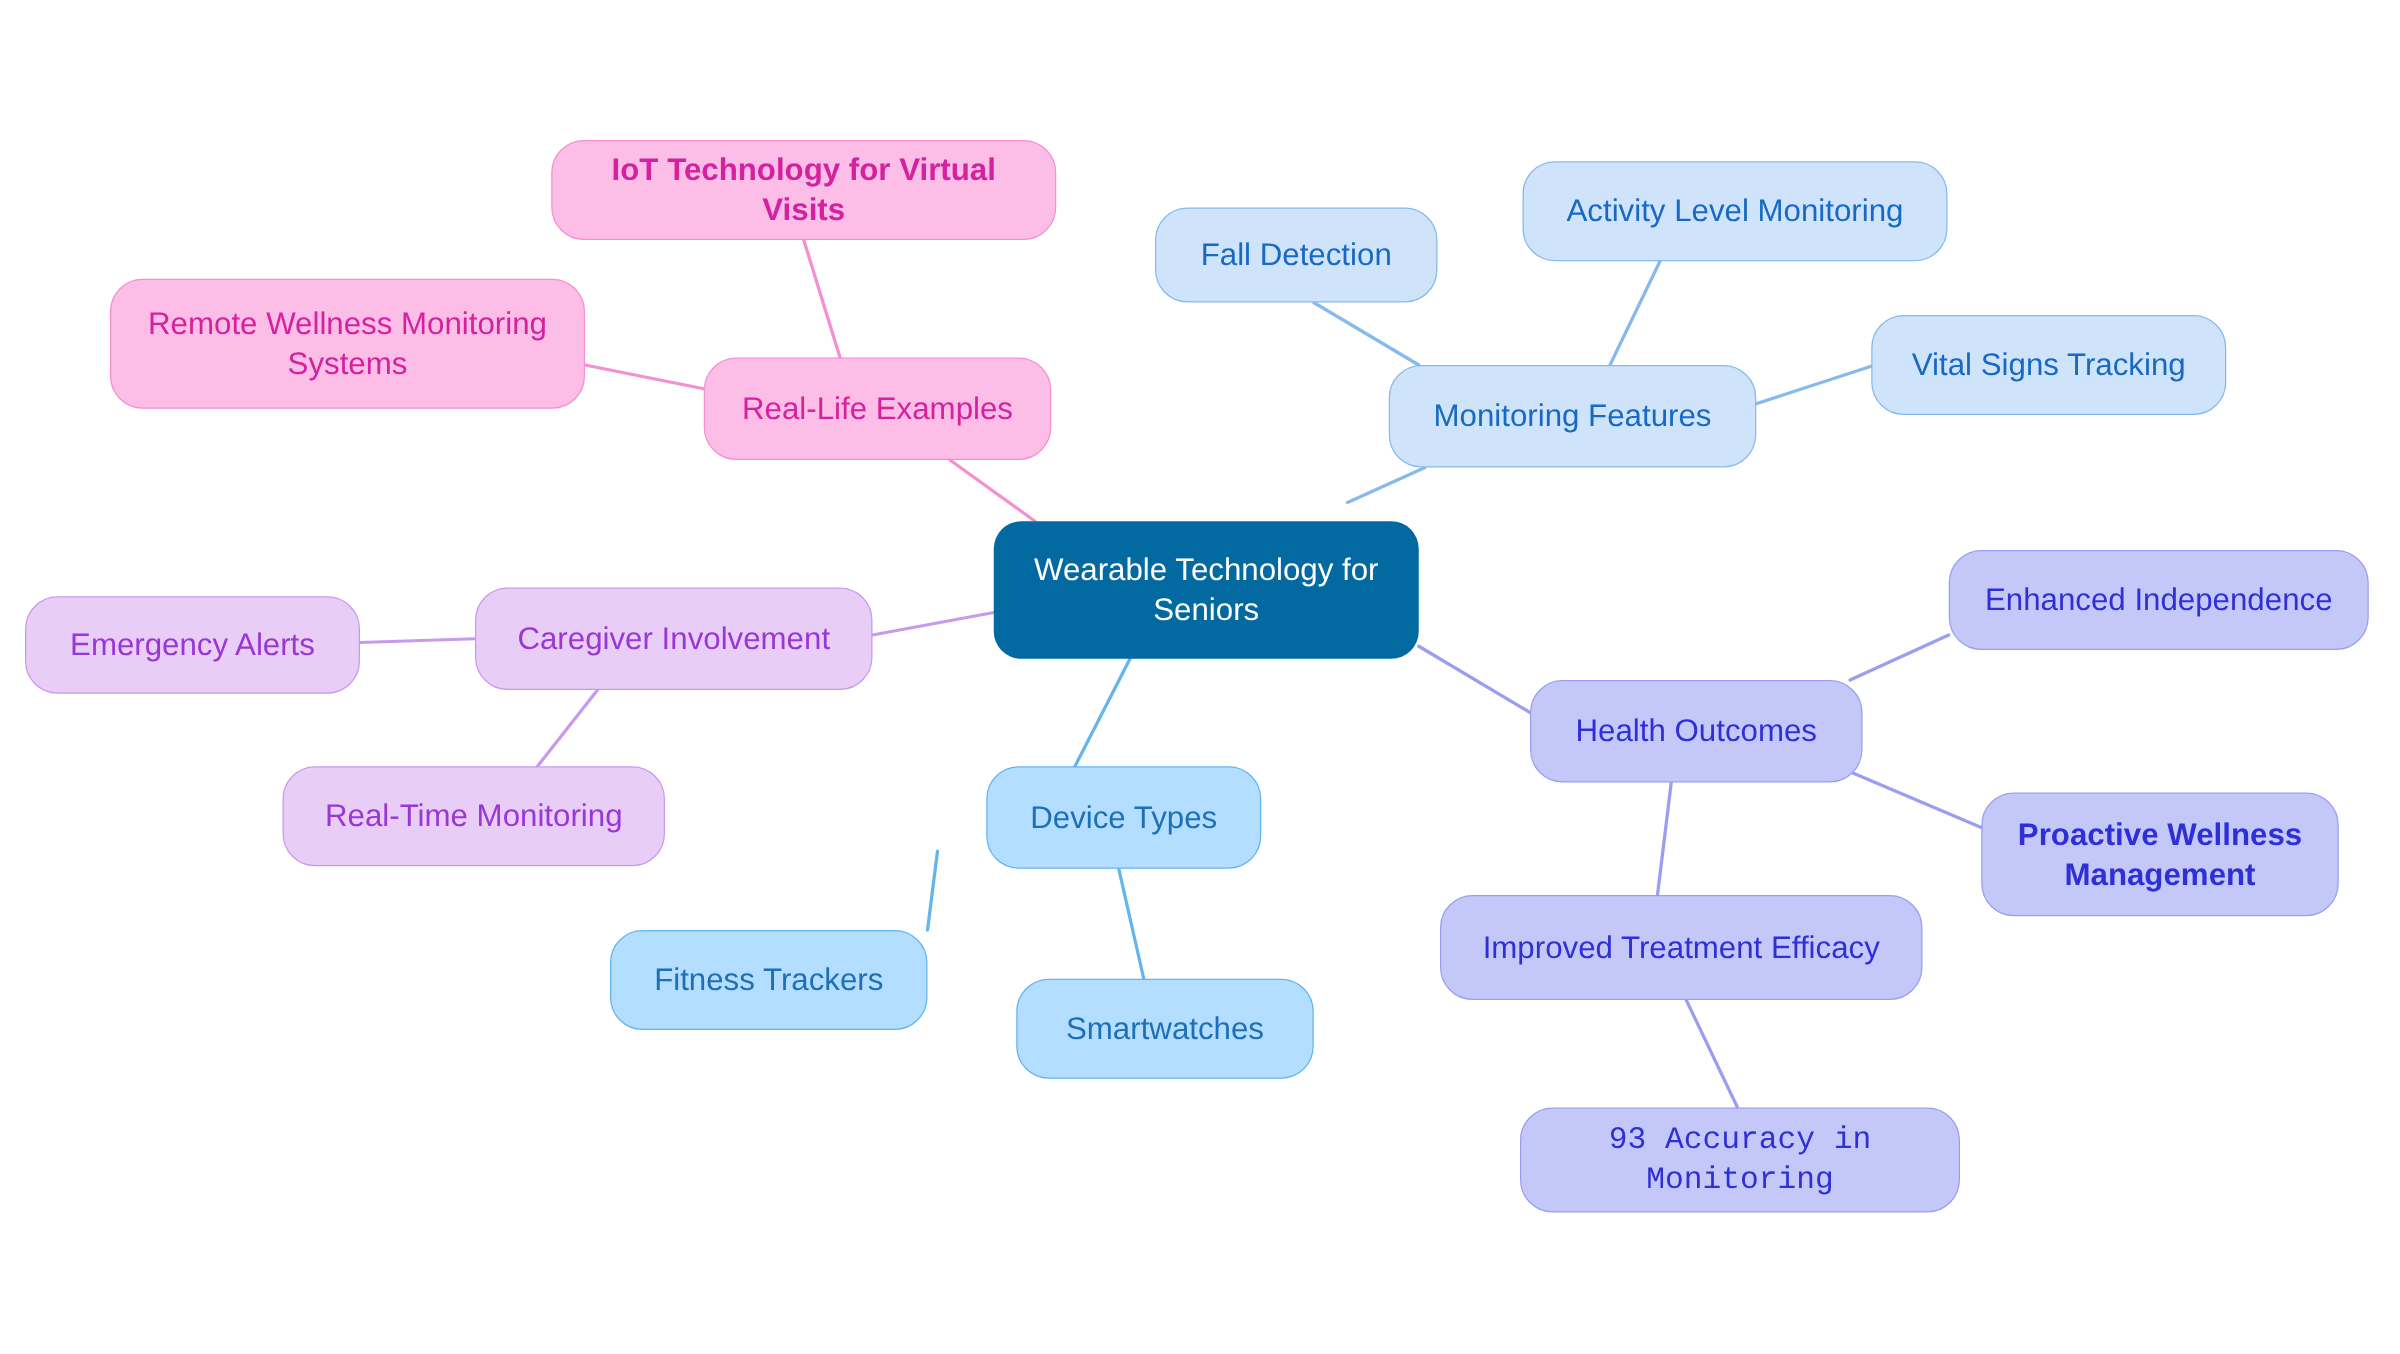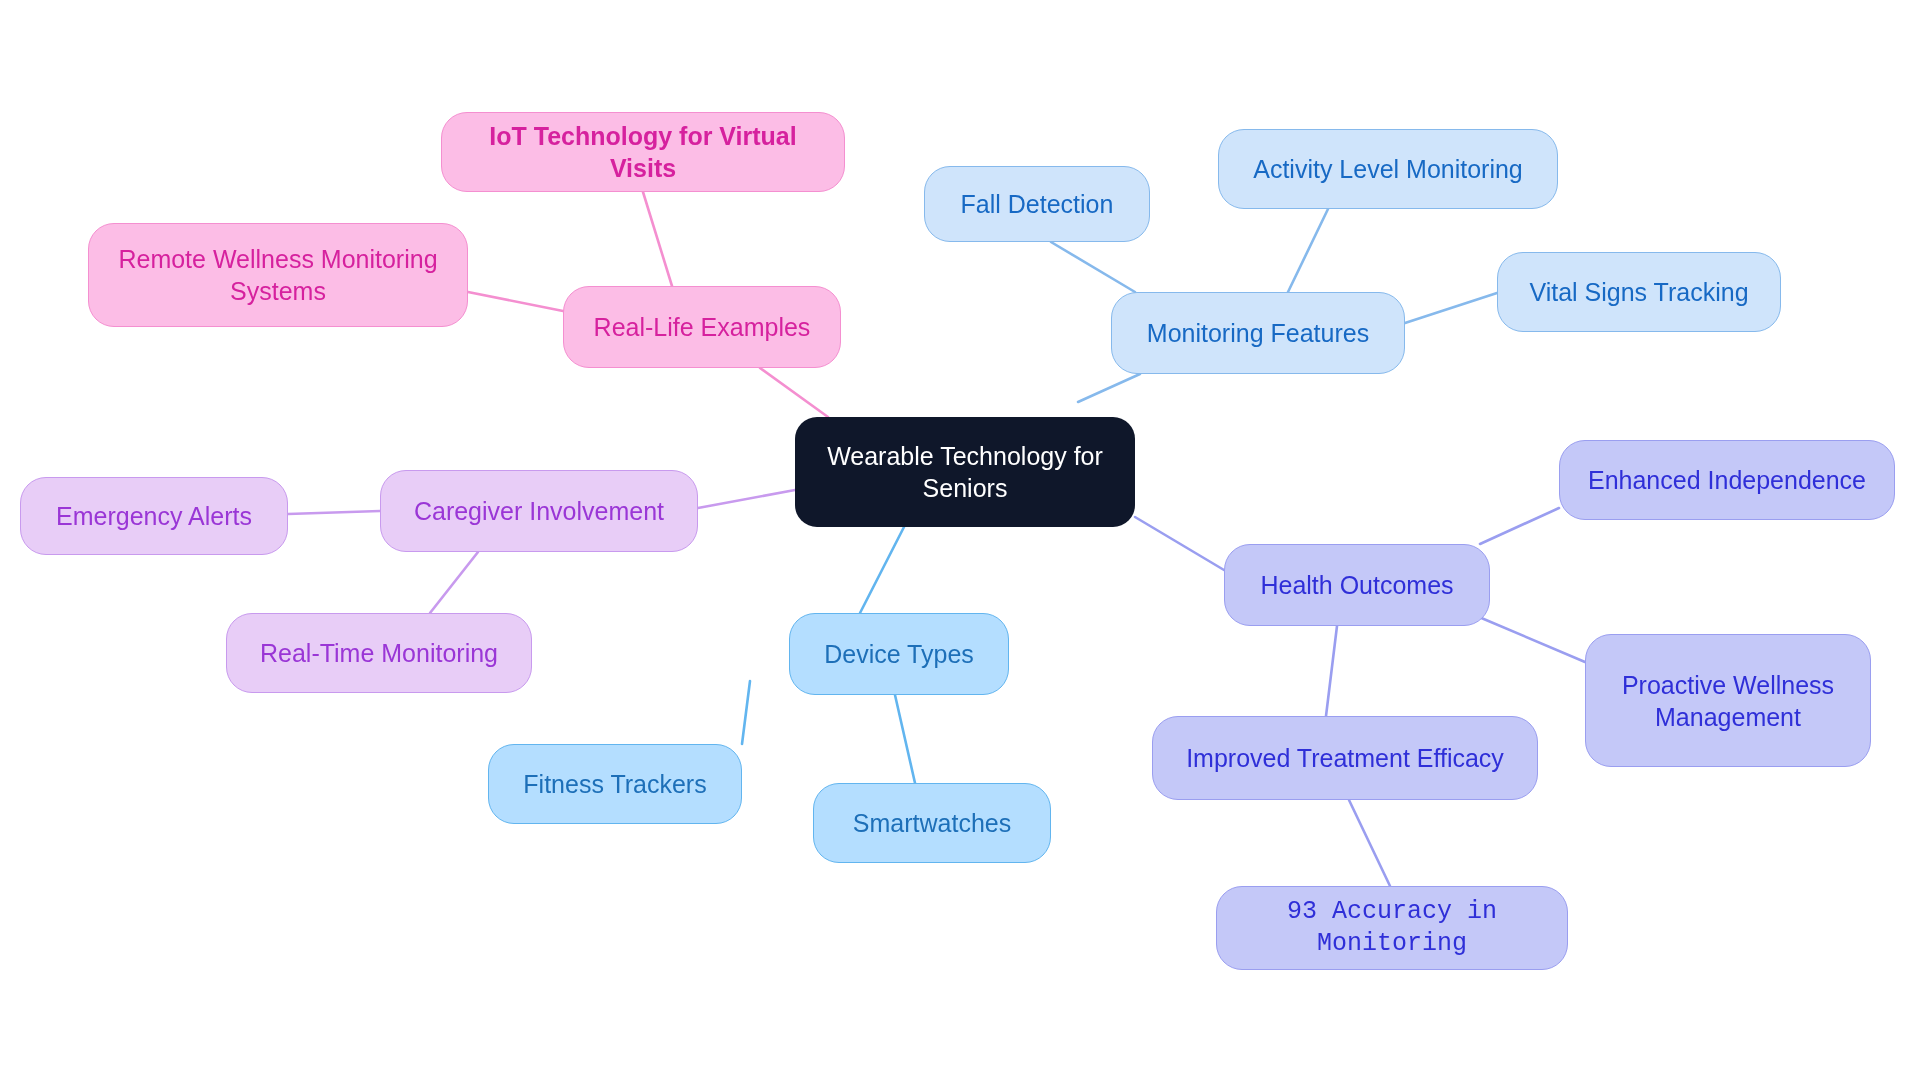--- a/index.html
+++ b/index.html
@@ -65,36 +65,36 @@
       <polyline points="904,527 860,613" fill="none" stroke="#62b5ef" stroke-width="2.6" stroke-linecap="round" stroke-linejoin="round"></polyline>
       <polyline points="750,681 742,744" fill="none" stroke="#62b5ef" stroke-width="2.6" stroke-linecap="round" stroke-linejoin="round"></polyline>
       <polyline points="895,695 915,783" fill="none" stroke="#62b5ef" stroke-width="2.6" stroke-linecap="round" stroke-linejoin="round"></polyline>
       <polyline points="1135,517 1224,570" fill="none" stroke="#9a9ef0" stroke-width="2.6" stroke-linecap="round" stroke-linejoin="round"></polyline>
       <polyline points="1480,544 1559,508" fill="none" stroke="#9a9ef0" stroke-width="2.6" stroke-linecap="round" stroke-linejoin="round"></polyline>
       <polyline points="1479,617 1585,662" fill="none" stroke="#9a9ef0" stroke-width="2.6" stroke-linecap="round" stroke-linejoin="round"></polyline>
       <polyline points="1337,626 1326,716" fill="none" stroke="#9a9ef0" stroke-width="2.6" stroke-linecap="round" stroke-linejoin="round"></polyline>
       <polyline points="1349,800 1390,886" fill="none" stroke="#9a9ef0" stroke-width="2.6" stroke-linecap="round" stroke-linejoin="round"></polyline>
     </svg>
   <div id="nodes">
-      <div class="node root" style="background: #0f172a; color: rgb(255, 255, 255); left: 795px; top: 417px; width: 340px; height: 110px;">Wearable Technology for
+      <div class="node root" style="background: #0369a1; color: rgb(255, 255, 255); left: 795px; top: 417px; width: 340px; height: 110px;">Wearable Technology for
 Seniors</div>
       <div class="node branch" style="background: rgb(207, 228, 251); border-color: rgb(134, 185, 236); color: rgb(23, 105, 196); left: 1111px; top: 292px; width: 294px; height: 82px;">Monitoring Features</div>
       <div class="node leaf" style="background: rgb(207, 228, 251); border-color: rgb(134, 185, 236); color: rgb(23, 105, 196); left: 924px; top: 166px; width: 226px; height: 76px;">Fall Detection</div>
       <div class="node leaf" style="background: rgb(207, 228, 251); border-color: rgb(134, 185, 236); color: rgb(23, 105, 196); left: 1218px; top: 129px; width: 340px; height: 80px;">Activity Level Monitoring</div>
       <div class="node leaf" style="background: rgb(207, 228, 251); border-color: rgb(134, 185, 236); color: rgb(23, 105, 196); left: 1497px; top: 252px; width: 284px; height: 80px;">Vital Signs Tracking</div>
       <div class="node branch" style="background: rgb(252, 189, 230); border-color: rgb(244, 143, 208); color: rgb(214, 33, 158); left: 563px; top: 286px; width: 278px; height: 82px;">Real-Life Examples</div>
       <div class="node leaf" style="background: rgb(252, 189, 230); border-color: rgb(244, 143, 208); color: rgb(214, 33, 158); left: 441px; top: 112px; width: 404px; height: 80px; font-weight: bold;">IoT Technology for Virtual Visits</div>
       <div class="node leaf" style="background: rgb(252, 189, 230); border-color: rgb(244, 143, 208); color: rgb(214, 33, 158); left: 88px; top: 223px; width: 380px; height: 104px;">Remote Wellness Monitoring
 Systems</div>
       <div class="node branch" style="background: rgb(232, 205, 247); border-color: rgb(200, 154, 238); color: rgb(154, 54, 214); left: 380px; top: 470px; width: 318px; height: 82px;">Caregiver Involvement</div>
       <div class="node leaf" style="background: rgb(232, 205, 247); border-color: rgb(200, 154, 238); color: rgb(154, 54, 214); left: 20px; top: 477px; width: 268px; height: 78px;">Emergency Alerts</div>
       <div class="node leaf" style="background: rgb(232, 205, 247); border-color: rgb(200, 154, 238); color: rgb(154, 54, 214); left: 226px; top: 613px; width: 306px; height: 80px;">Real-Time Monitoring</div>
       <div class="node branch" style="background: rgb(180, 222, 255); border-color: rgb(98, 181, 239); color: rgb(29, 111, 184); left: 750px; top: 613px; width: 220px; height: 82px; margin-left: 39px;">Device Types</div>
       <div class="node leaf" style="background: rgb(180, 222, 255); border-color: rgb(98, 181, 239); color: rgb(29, 111, 184); left: 488px; top: 744px; width: 254px; height: 80px;">Fitness Trackers</div>
       <div class="node leaf" style="background: rgb(180, 222, 255); border-color: rgb(98, 181, 239); color: rgb(29, 111, 184); left: 813px; top: 783px; width: 238px; height: 80px;">Smartwatches</div>
       <div class="node branch" style="background: rgb(196, 200, 248); border-color: rgb(154, 158, 240); color: rgb(47, 47, 216); left: 1224px; top: 544px; width: 266px; height: 82px;">Health Outcomes</div>
       <div class="node leaf" style="background: rgb(196, 200, 248); border-color: rgb(154, 158, 240); color: rgb(47, 47, 216); left: 1559px; top: 440px; width: 336px; height: 80px;">Enhanced Independence</div>
-      <div class="node leaf" style="background: rgb(196, 200, 248); border-color: rgb(154, 158, 240); color: rgb(47, 47, 216); left: 1585px; top: 634px; width: 286px; height: 133px;">Proactive Wellness
+      <div class="node leaf" style="background: rgb(196, 200, 248); border-color: rgb(154, 158, 240); color: rgb(47, 47, 216); left: 1585px; top: 634px; width: 286px; height: 99px; font-weight: bold;">Proactive Wellness
 Management</div>
       <div class="node leaf" style="background: rgb(196, 200, 248); border-color: rgb(154, 158, 240); color: rgb(47, 47, 216); left: 1128px; top: 716px; width: 386px; height: 84px; margin-left: 24px;">Improved Treatment Efficacy</div>
       <div class="node leaf" style="background: rgb(196, 200, 248); border-color: rgb(154, 158, 240); color: rgb(47, 47, 216); left: 1216px; top: 886px; width: 352px; height: 84px; font-family: Liberation Mono, monospace;">93 Accuracy in Monitoring</div>
     </div>
 </div>
 
 </body></html>

